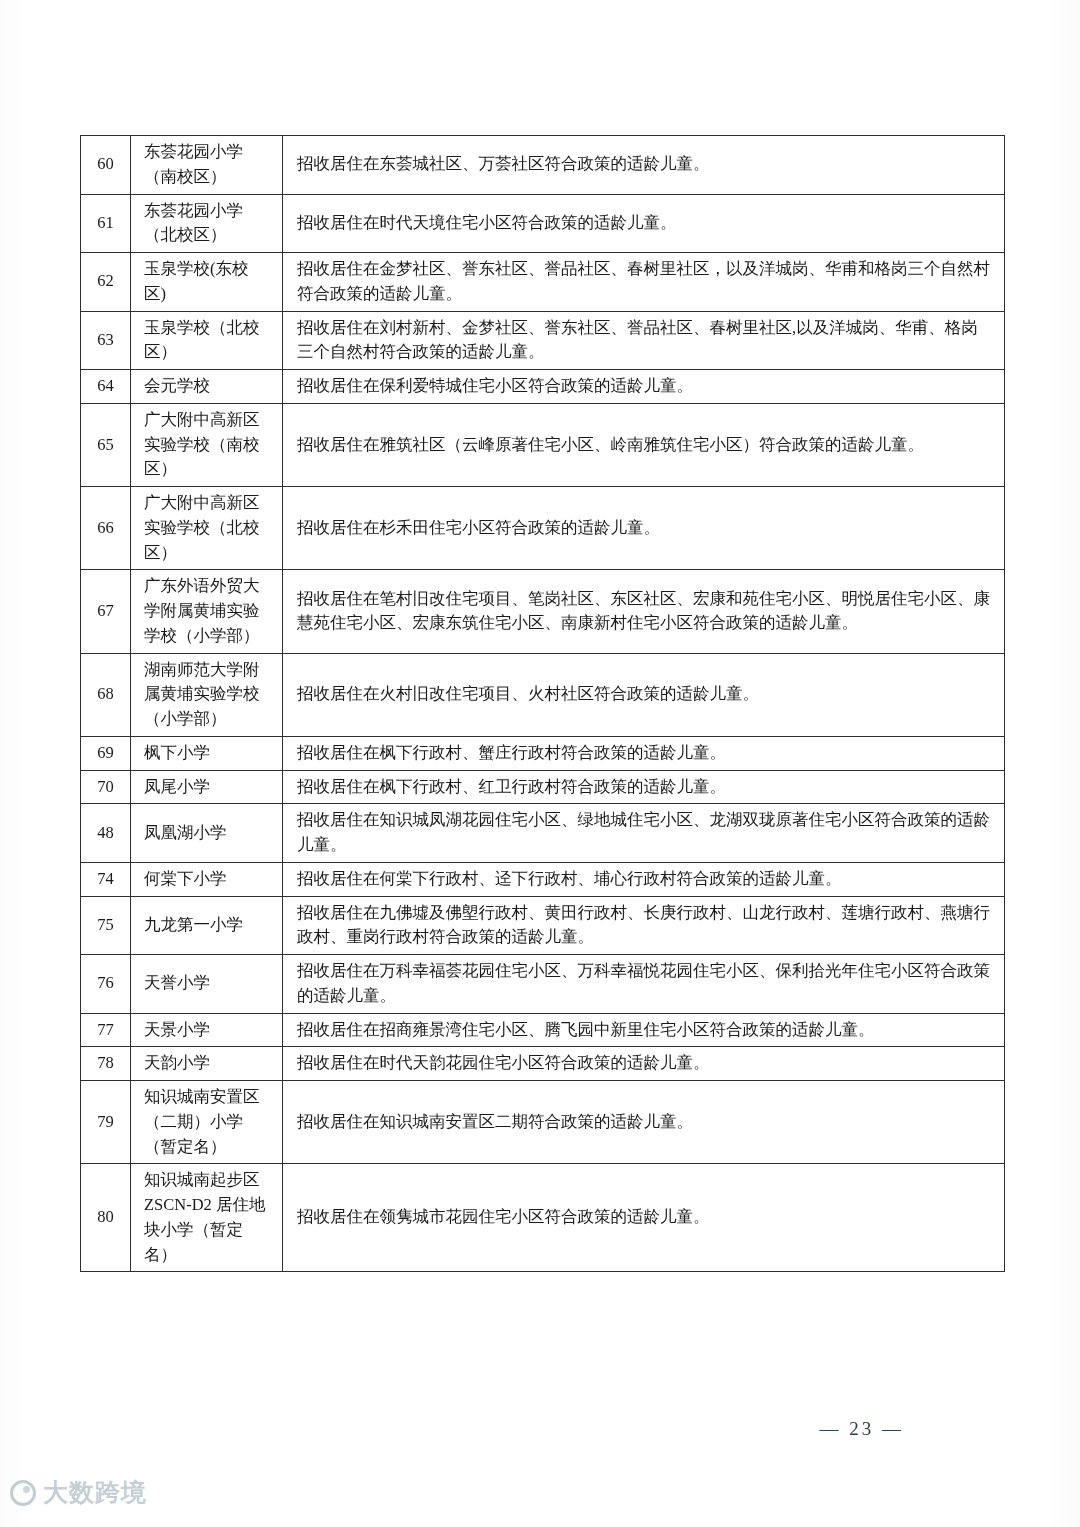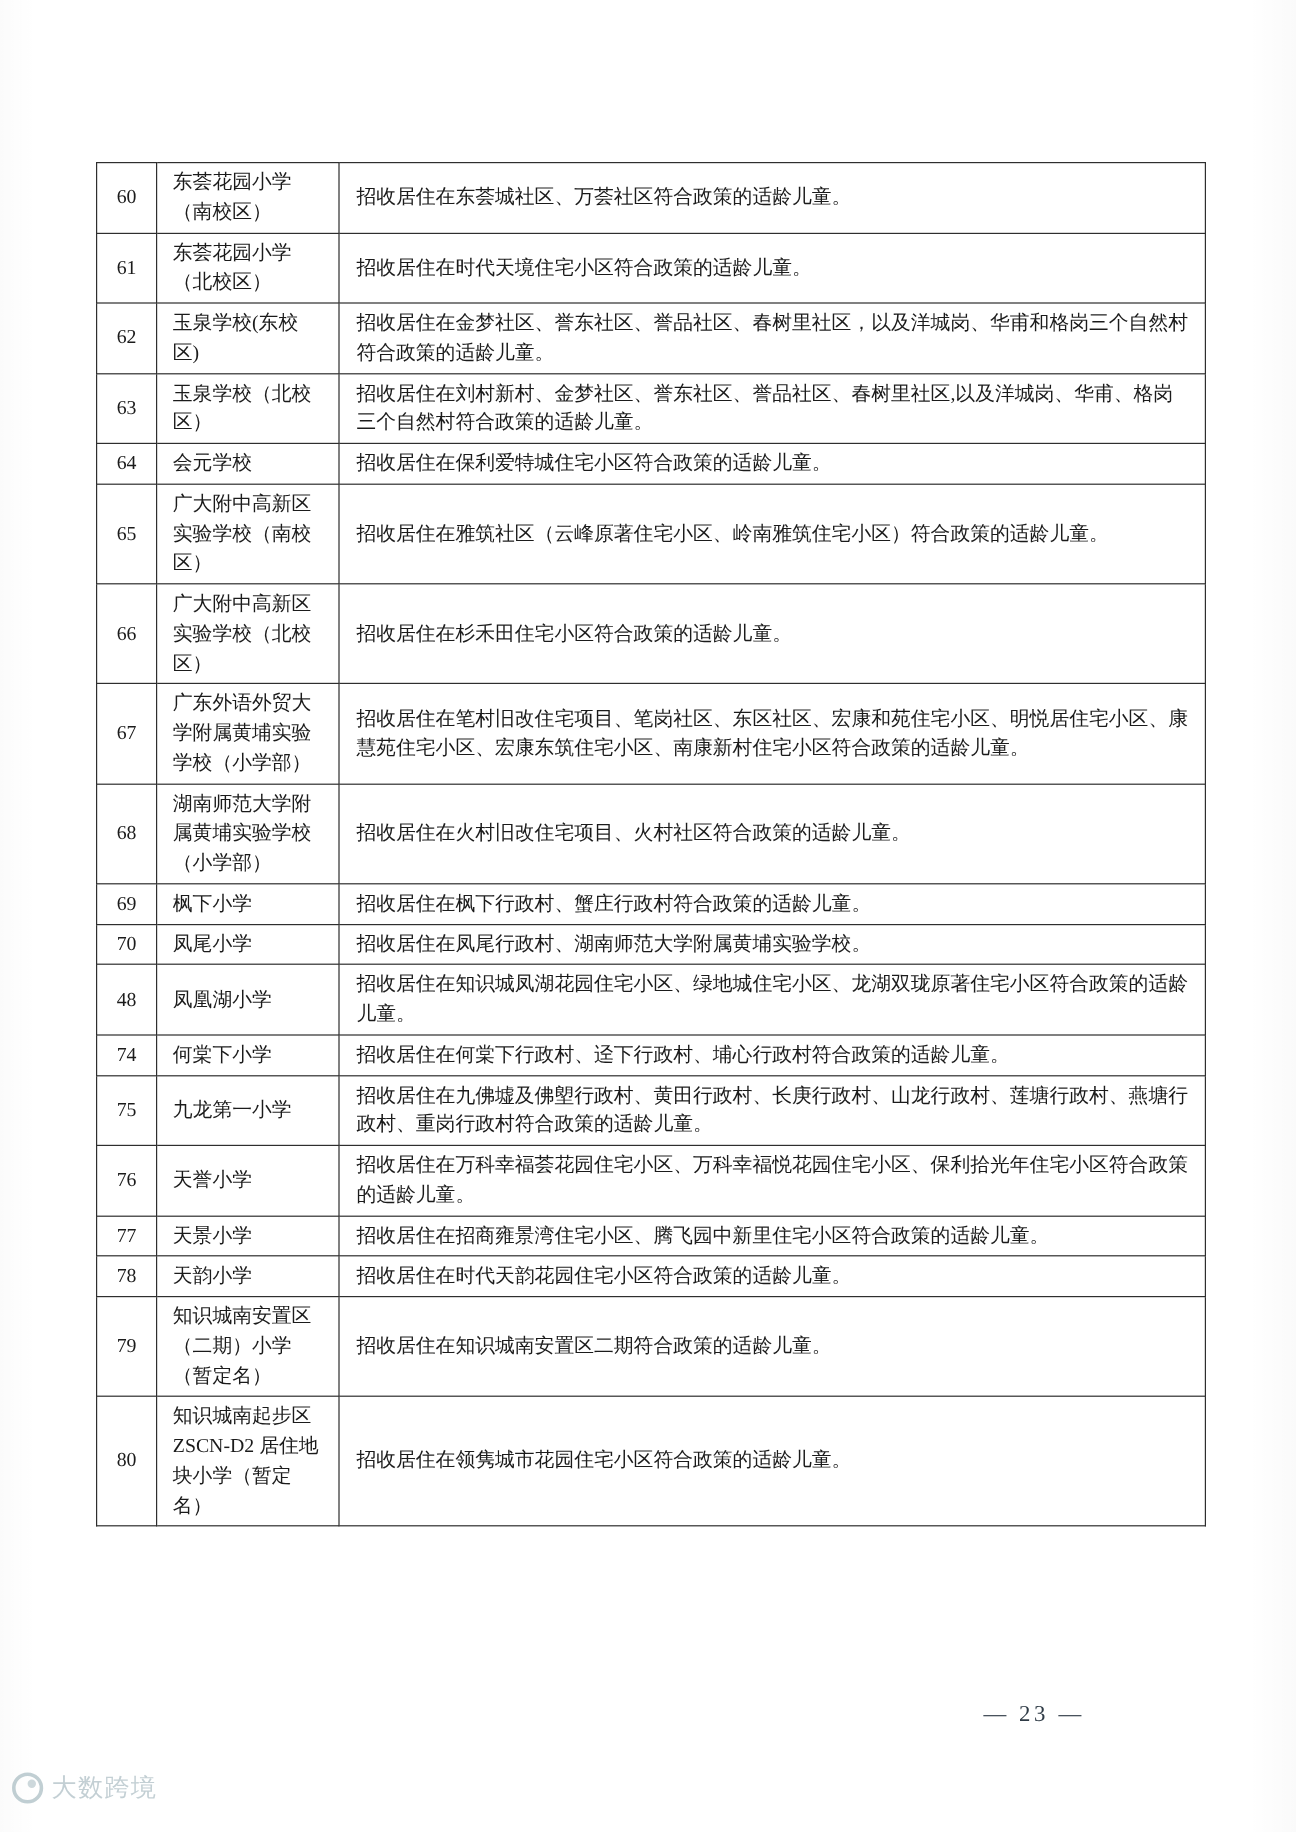--- a/index.html
+++ b/index.html
@@ -83,22 +83,22 @@
     position: absolute;
     right: 3px;
     top: 3px;
     width: 7px;
     height: 7px;
     border-radius: 50%;
     background: #a6bac0;
   }
   .wm-text {
     font-family: "Liberation Sans", "DejaVu Sans", sans-serif;
-    font-size: 21px;
-    font-weight: normal;
+    font-size: 25px;
+    font-weight: bold;
     color: #93a9b1;
     letter-spacing: 1px;
     white-space: nowrap;
   }
 </style>
 </head>
 <body>
 
 <div class="page">
 
@@ -165,21 +165,21 @@
 
   <tr>
     <td class="col-no">69</td>
     <td class="col-school">枫下小学</td>
     <td class="col-desc">招收居住在枫下行政村、蟹庄行政村符合政策的适龄儿童。</td>
   </tr>
 
   <tr>
     <td class="col-no">70</td>
     <td class="col-school">凤尾小学</td>
-    <td class="col-desc">招收居住在凤尾行政村、湖南师范大学附属黄埔实验学校。</td>
+    <td class="col-desc">招收居住在枫下行政村、红卫行政村符合政策的适龄儿童。</td>
   </tr>
 
 
 
   <tr>
     <td class="col-no">48</td>
     <td class="col-school">凤凰湖小学</td>
     <td class="col-desc">招收居住在知识城凤湖花园住宅小区、绿地城住宅小区、龙湖双珑原著住宅小区符合政策的适龄儿童。</td>
   </tr>
 

